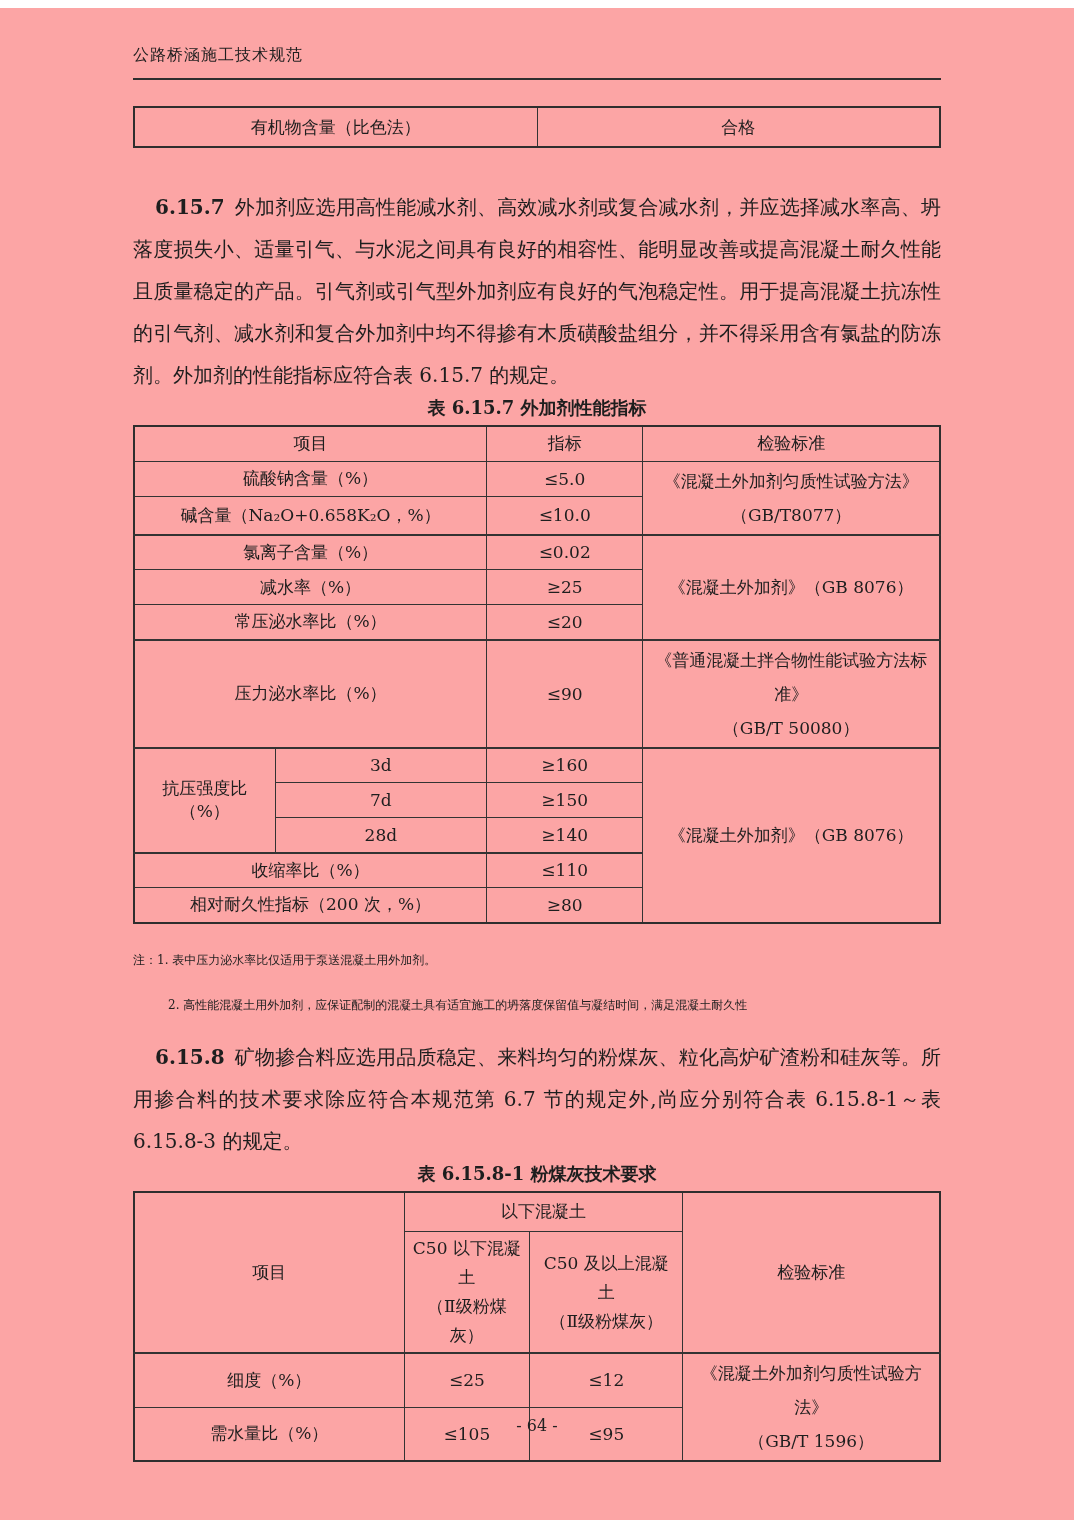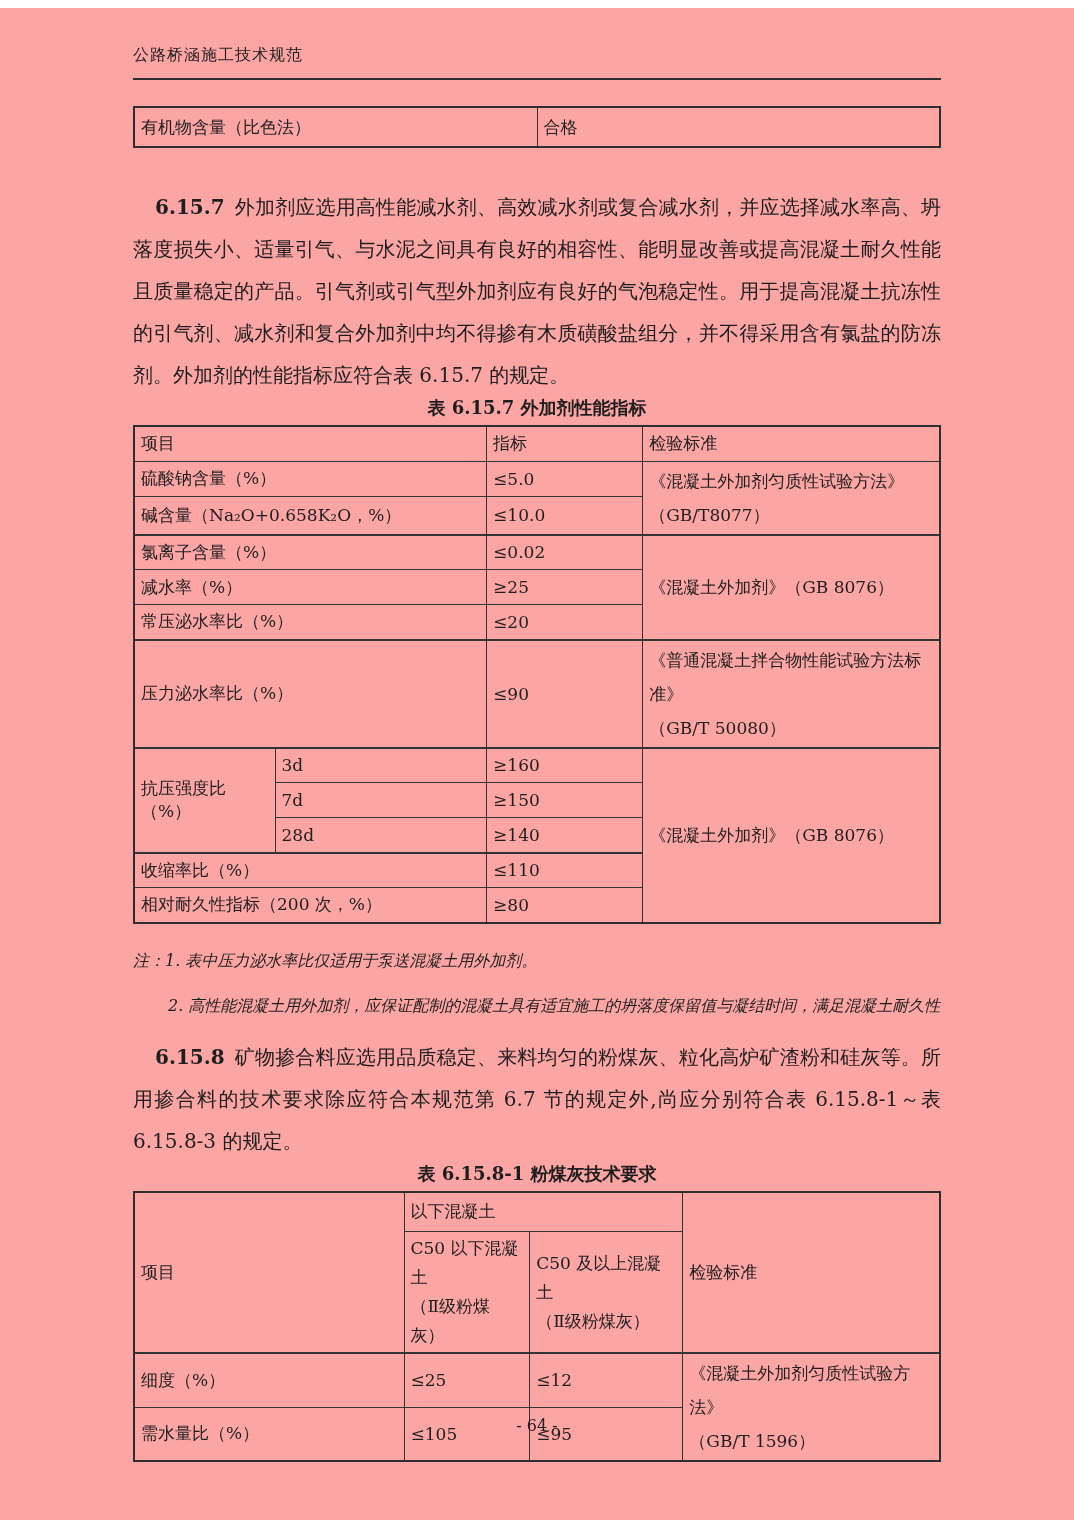--- a/index.html
+++ b/index.html
@@ -22,21 +22,21 @@
   
   table.tbl {
     width: 100%;
     border-collapse: collapse;
     table-layout: fixed;
     font-size: 17px;
     color: #1e1e1e;
   }
   table.tbl td {
     border: 1px solid #333;
-    text-align: left;
+    text-align: center;
     vertical-align: middle;
     padding: 2px 6px;
     overflow: hidden;
   }
   table.tbl { border: 2px solid #2e2e2e; }
   td.bb2 { border-bottom-width: 2px !important; }
 
   
   .carry-table { margin-top: 26px; }
   .carry-table tr { height: 40px; }
@@ -62,21 +62,21 @@
     margin-top: 1px;
     height: 22px;
   }
   .tbl7 { margin-top: 6px; }
   .tbl7 tr { height: 35px; }
   .tbl7 tr.h37 { height: 37px; }
   .tbl7 tr.h74 { height: 74px; }
   .std-line { line-height: 34px; }
 
   
-  .notes { margin-top: 14px; font-size: 16px; font-style: italic; }
+  .notes { margin-top: 14px; font-size: 12px; }
   .note-line { height: 45px; line-height: 45px; overflow: hidden; white-space: nowrap; }
   .note-indent1 { padding-left: 35px; }
   .note-indent2 { padding-left: 32px; }
 
   .tbl8 { margin-top: 6px; }
   .tbl8 tr.hdr1 { height: 40px; }
   .tbl8 tr.hdr2 { height: 62px; }
   .tbl8 tr.body { height: 38px; }
   .hdr2-line { line-height: 29px; }
 

